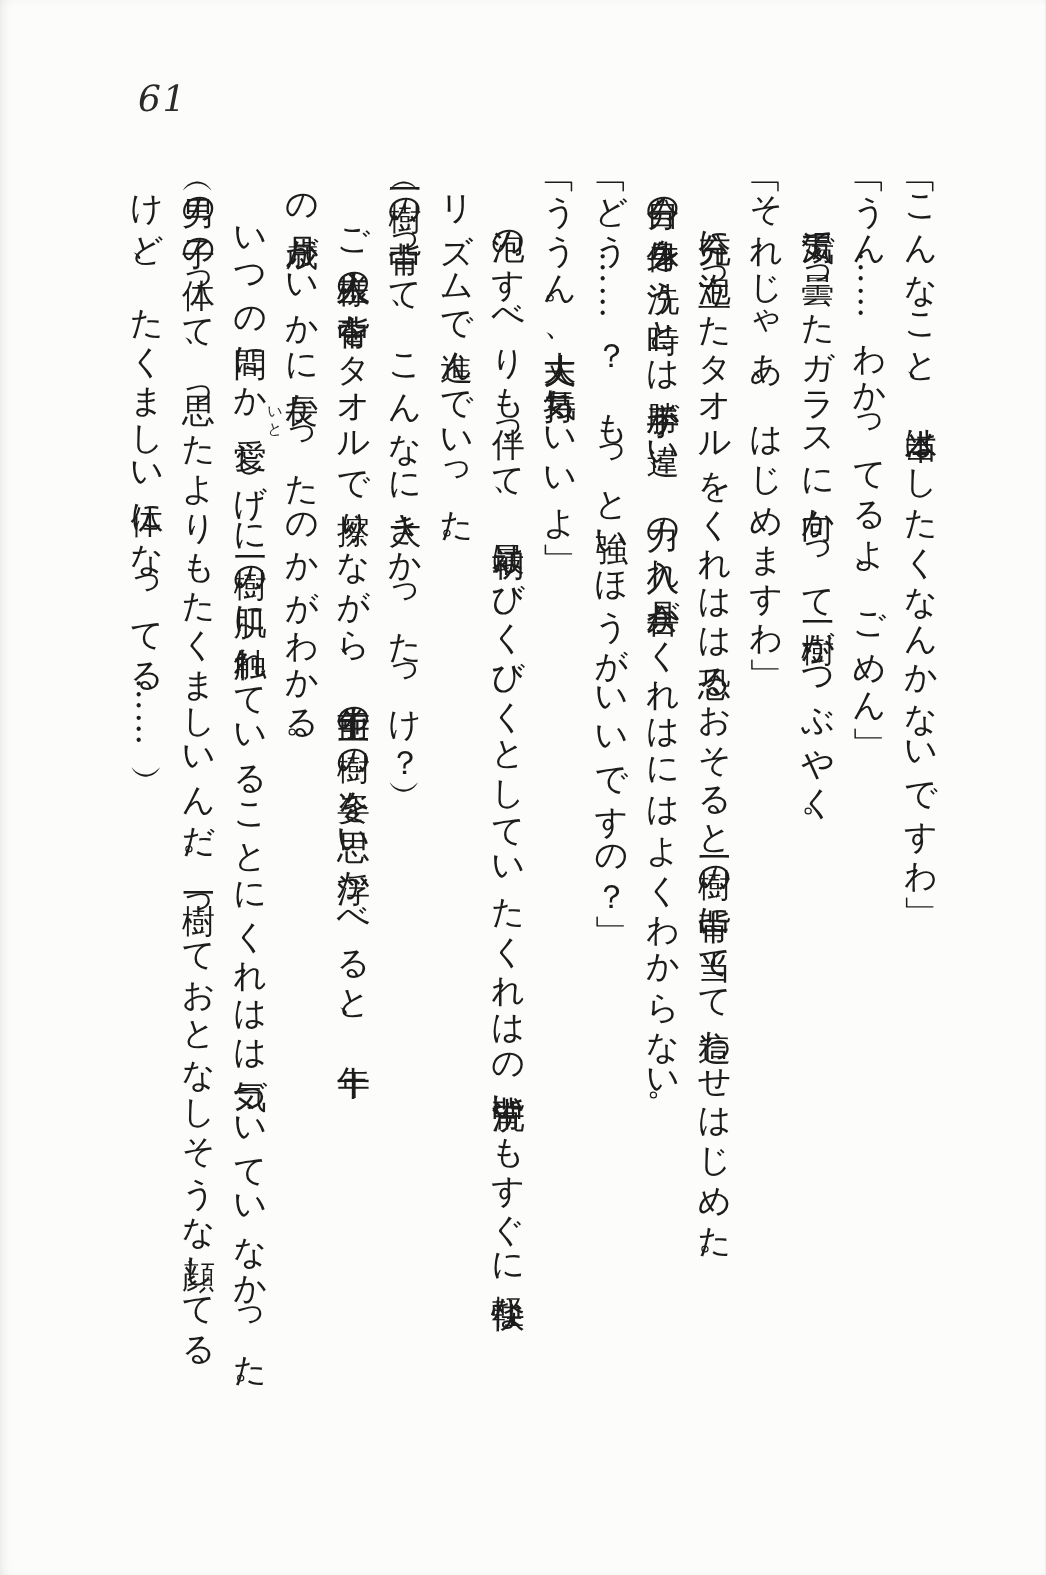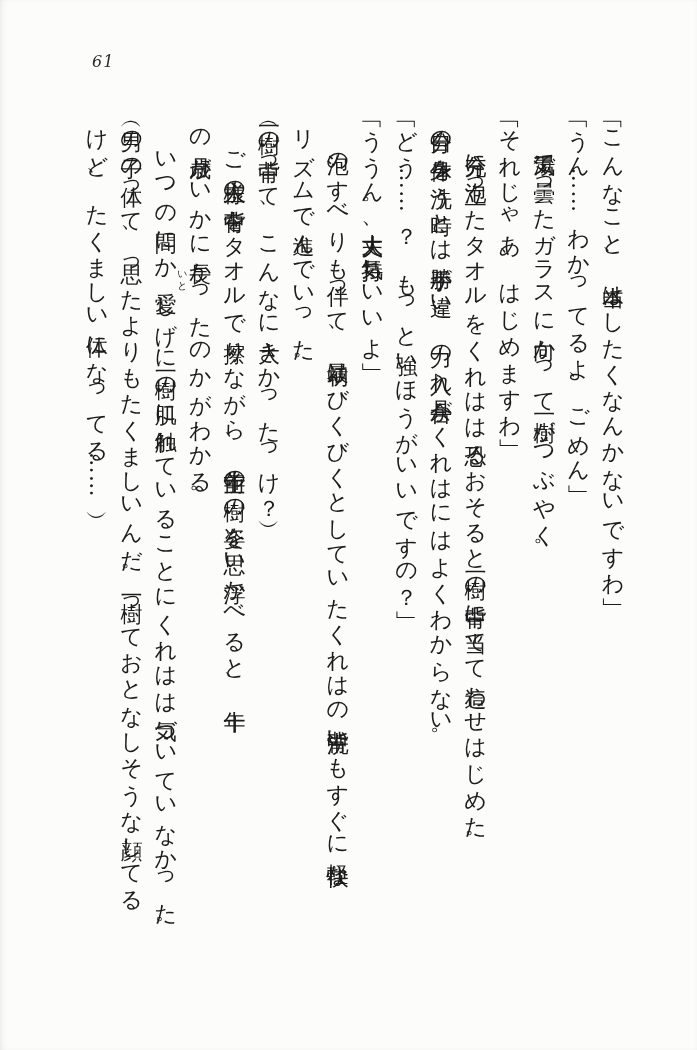--- a/index.html
+++ b/index.html
@@ -14,21 +14,21 @@
     margin: 0 auto;
     background: #fcfcfb;
     overflow: hidden;
     box-shadow: inset 4px 0 10px -6px rgba(0,0,0,0.18), inset -2px 0 6px -4px rgba(0,0,0,0.06);
     font-family: "DejaVu Serif", "Liberation Serif", serif;
   }
   .page-number {
     position: absolute;
     left: 92px;
     top: 52px;
-    font-size: 16px;
+    font-size: 24px;
     font-style: italic;
     color: #2a2a2a;
     letter-spacing: 1px;
   }
   .text-layer {
     position: absolute;
     inset: 0;
   }
   .column {
     position: absolute;

